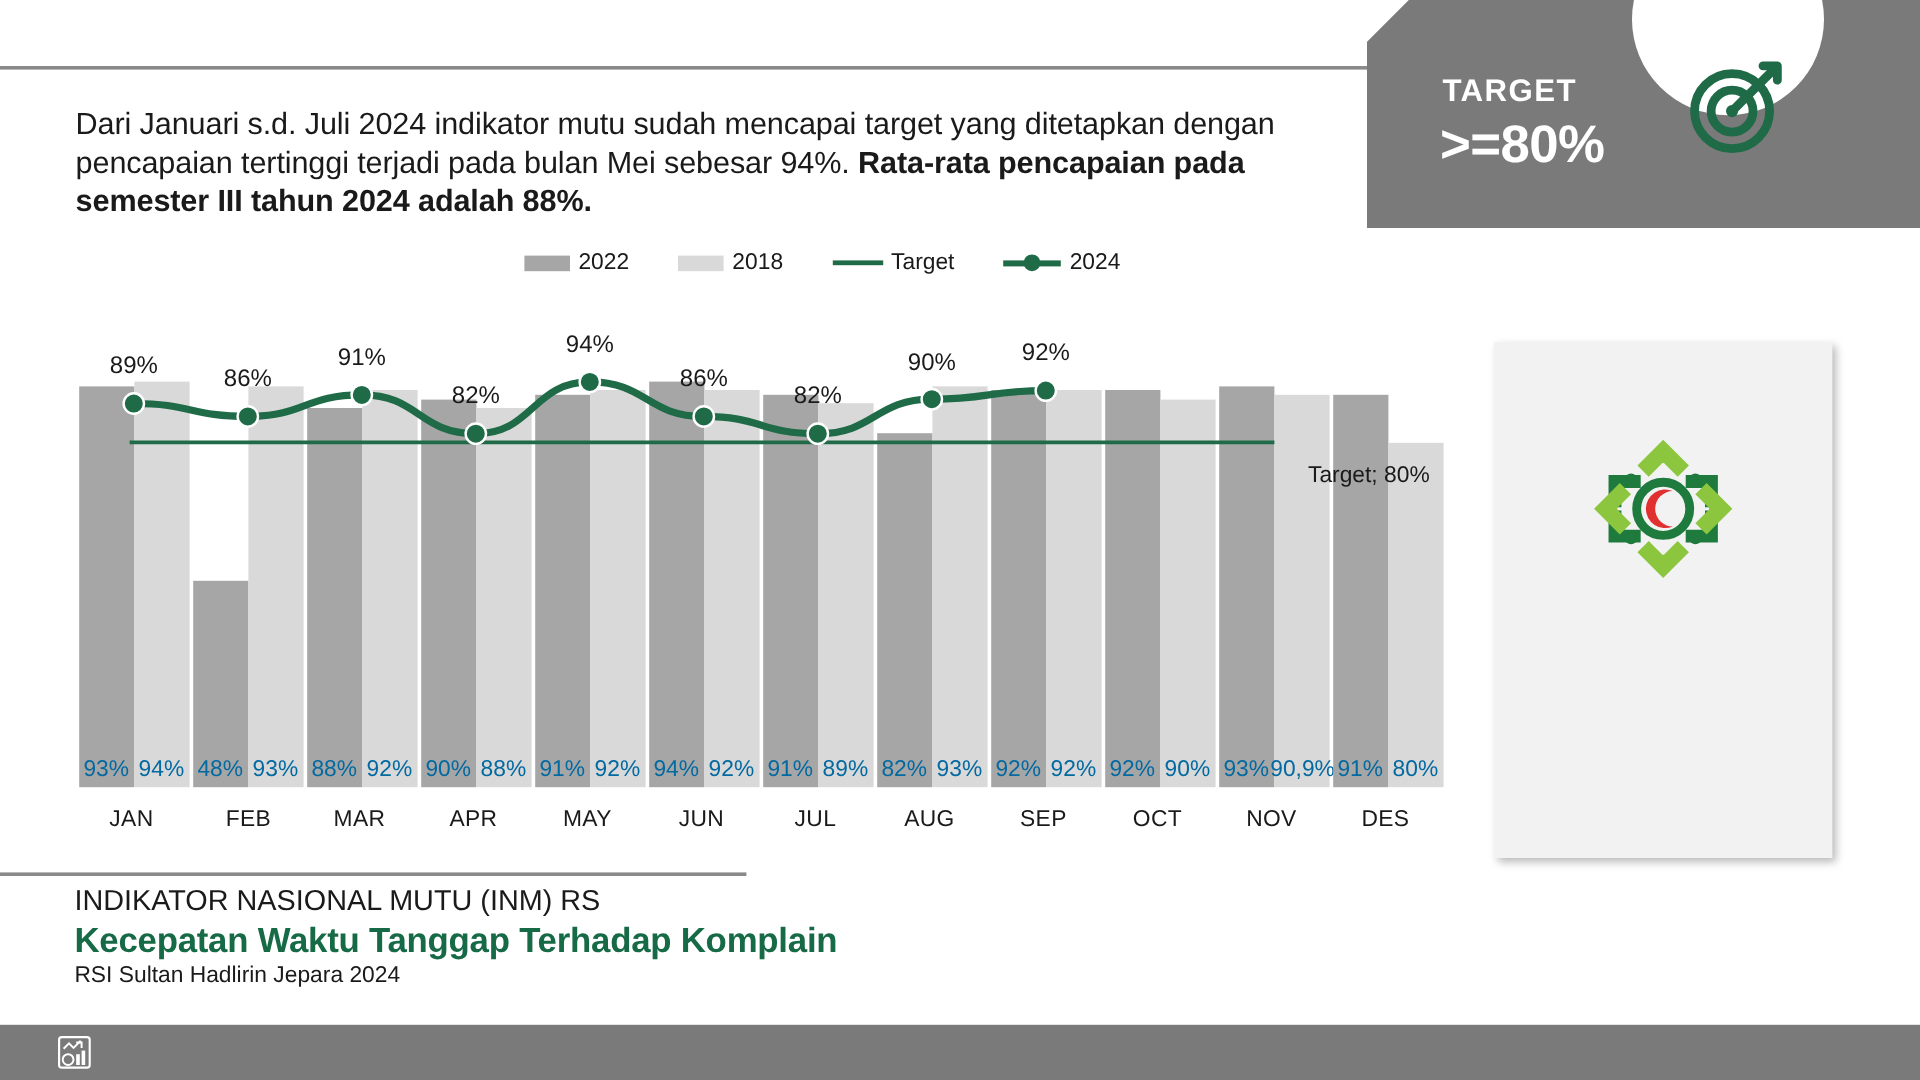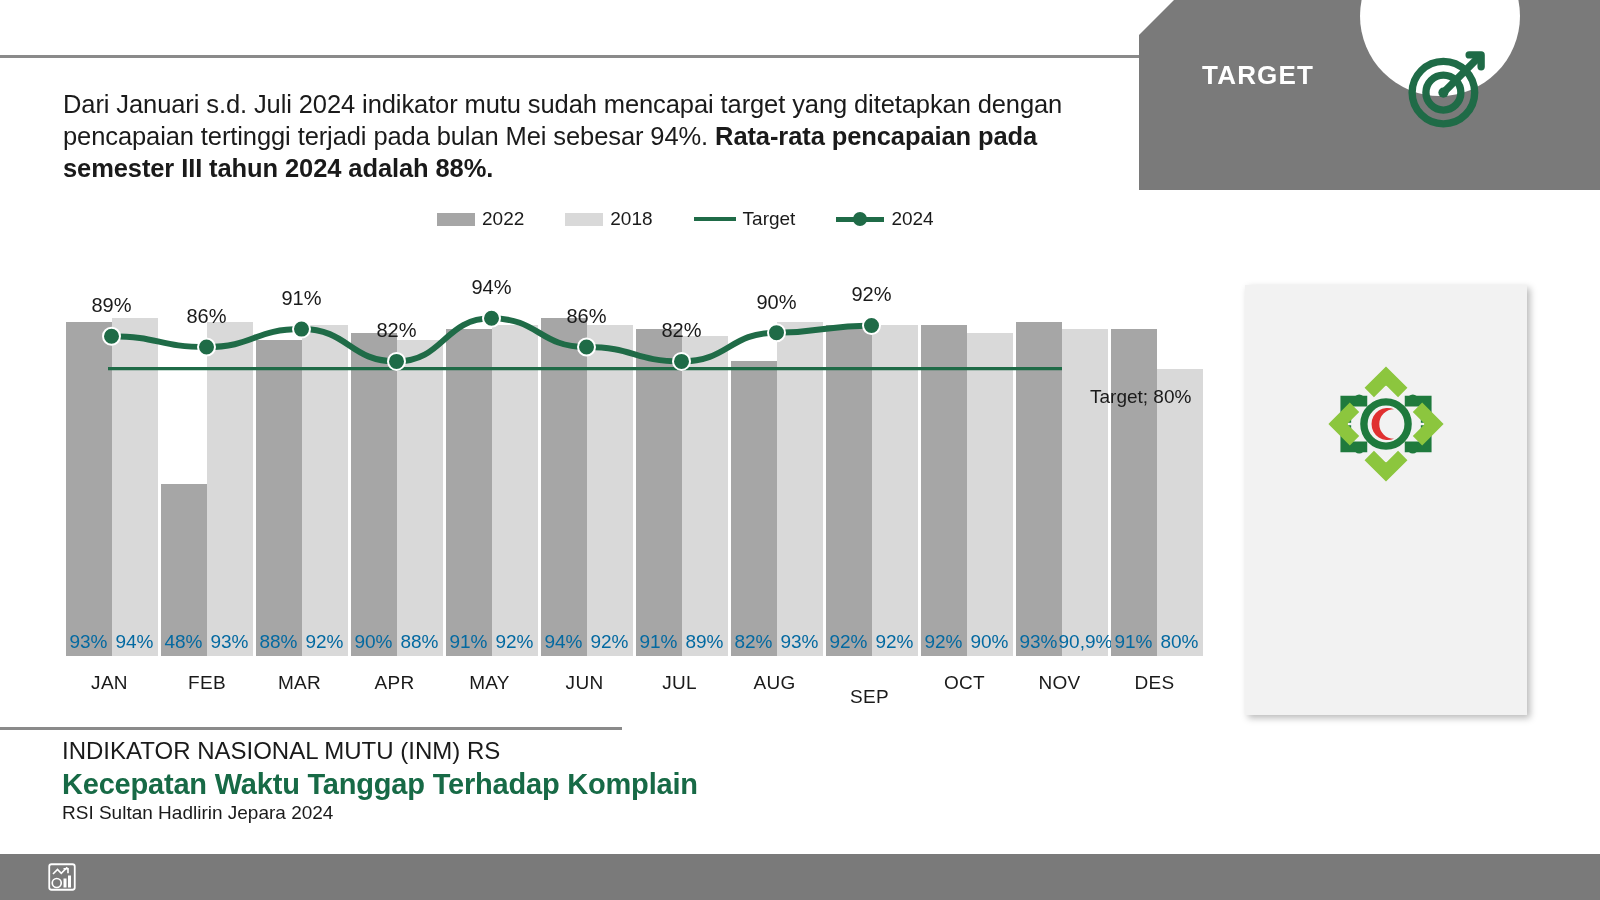--- a/index.html
+++ b/index.html
@@ -267,20 +267,21 @@
 
   <div class="top-rule"></div>
 
   <div class="headline">
     <span>Dari Januari s.d. Juli 2024 indikator mutu sudah mencapai target yang ditetapkan dengan pencapaian tertinggi terjadi pada bulan Mei sebesar 94%. </span><b>Rata-rata pencapaian pada semester III tahun 2024 adalah 88%.</b>
   </div>
 
   <div class="target-badge">
     <div class="notch"></div>
     <div class="target-label">TARGET</div>
+    <div class="target-value">&gt;=80%</div>
     <svg class="target-icon" viewBox="0 0 100 100">
       <circle cx="45" cy="55" r="34" fill="none" stroke="#1f6b47" stroke-width="8"></circle>
       <circle cx="45" cy="55" r="19" fill="none" stroke="#1f6b47" stroke-width="8"></circle>
       <circle cx="45" cy="55" r="5.5" fill="#1f6b47"></circle>
       <path d="M45 55 L84 16" stroke="#1f6b47" stroke-width="8" stroke-linecap="round" fill="none"></path>
       <path d="M73 14 L86 14 L86 27" stroke="#1f6b47" stroke-width="8" stroke-linecap="round" stroke-linejoin="round" fill="none"></path>
     </svg>
   </div>
 
   <div class="legend">
@@ -405,21 +406,21 @@
   </div>
   <div class="months" id="months">
       <div class="month" style="left: 1.5px;">JAN</div>
       <div class="month" style="left: 99px;">FEB</div>
       <div class="month" style="left: 191.5px;">MAR</div>
       <div class="month" style="left: 286.5px;">APR</div>
       <div class="month" style="left: 381.5px;">MAY</div>
       <div class="month" style="left: 476.5px;">JUN</div>
       <div class="month" style="left: 571.5px;">JUL</div>
       <div class="month" style="left: 666.5px;">AUG</div>
-      <div class="month" style="left: 761.5px; margin-top: 14px;">SEP</div>
+      <div class="month" style="left: 761.5px;">SEP</div>
       <div class="month" style="left: 856.5px;">OCT</div>
       <div class="month" style="left: 951.5px;">NOV</div>
       <div class="month" style="left: 1046.5px;">DES</div>
     </div>
 
   <div class="info-card">
     <svg class="logo-wrap" viewBox="0 0 200 200">
       <g fill="#1f7a3d">
         <path d="M32 58 h40 v16 h-24 v24 h-16 z"></path>
         <path d="M168 58 h-40 v16 h24 v24 h16 z"></path>

